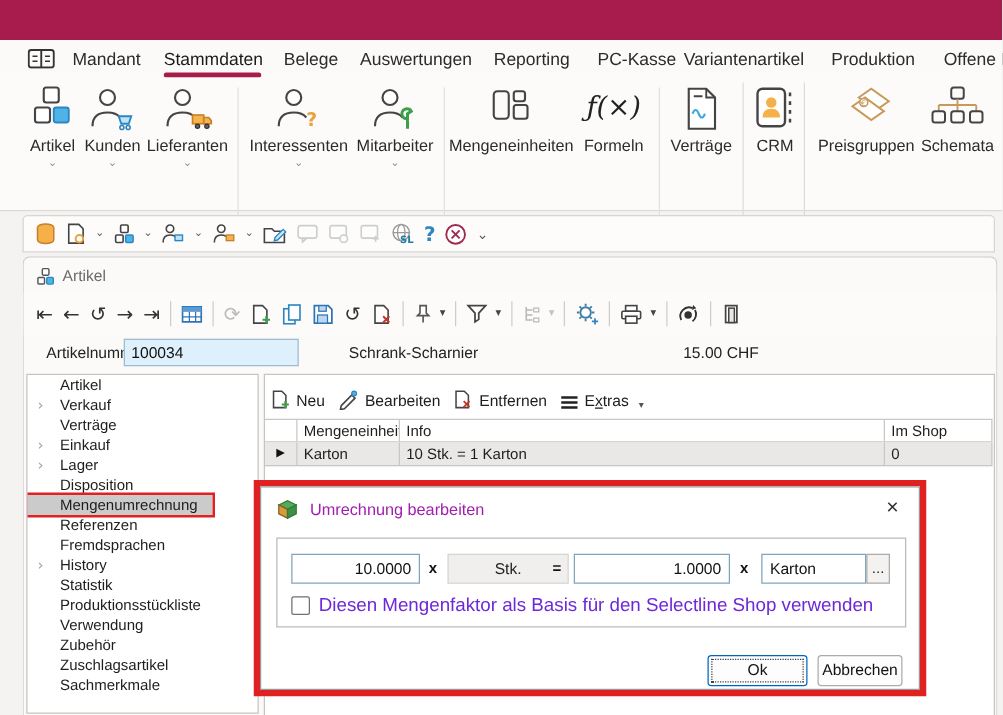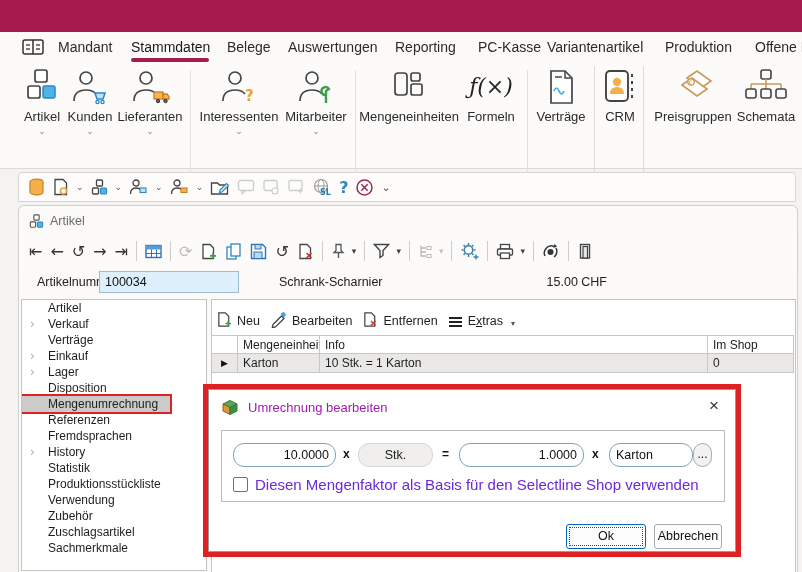--- a/index.html
+++ b/index.html
@@ -63,21 +63,21 @@
   .c1{width:82px;}
   .c2{flex:1;}
   .c3{width:86px;text-align:left;}
   .marker{font-size:9px;color:#111;line-height:19px;}
   
   #dlgwrap{left:203px;top:384px;width:538px;height:173px;border:5px solid #E02121;box-sizing:border-box;background:#FFFFFF;}
   #dlg{position:absolute;left:0;top:0;right:0;bottom:0;border:1px solid #9C9A98;background:#FFFFFF;}
   #dlgtitle{left:12px;top:8px;display:flex;align-items:center;gap:9px;font-size:13px;color:#a21caf;}
   #dlgclose{left:492px;top:4px;width:26px;height:24px;text-align:center;line-height:24px;font-size:17px;color:#333;cursor:default;}
   #groupbox{left:12px;top:40px;width:504px;height:72px;border:1px solid #BDBBB8;box-sizing:border-box;}
-  .fld{position:absolute;top:12px;height:24px;box-sizing:border-box;font-size:12.5px;line-height:22px;border-radius:11px;}
+  .fld{position:absolute;top:12px;height:24px;box-sizing:border-box;font-size:12.5px;line-height:22px;}
   .inp{border:1px solid #7FA4BC;background:#fff;color:#111;}
   .inp.num{text-align:right;padding-right:6px;}
   .gray-unit{background:#F0EFEE;border:1px solid #D8D6D4;text-align:center;color:#222;}
   .opx{font-weight:bold;font-size:12px;color:#111;}
   #browse-btn{border:1px solid #ABABAB;background:#F3F2F1;text-align:center;line-height:20px;font-size:12px;color:#222;cursor:default;}
   #dlg-checkbox{position:absolute;left:11px;top:-41px;width:13px;height:13px;border:1px solid #707070;border-radius:2px;background:#fff;}
   #cb-label{position:absolute;left:33px;top:-44px;font-size:15px;color:#6d28d9;white-space:nowrap;}
   .dbtn{position:absolute;top:134px;height:25px;box-sizing:border-box;background:#FDFDFD;font-size:12.5px;text-align:center;line-height:22px;color:#111;border-radius:3px;cursor:default;}
   #ok-btn{left:357px;width:80px;border:1px solid #0067C0;outline:1px dotted #444;outline-offset:-4px;}
   #cancel-btn{left:445px;width:68px;border:1px solid #ABABAB;}
@@ -532,21 +532,21 @@
               <polygon points="2,6 9,9.5 9,16.5 2,13" fill="#D79B3C" stroke="#8B5E1F" stroke-width="1"></polygon>
               <polygon points="16,6 9,9.5 9,16.5 16,13" fill="#3E8E45" stroke="#2E7D32" stroke-width="1"></polygon>
             </svg>
           </span>
         <span>Umrechnung bearbeiten</span>
       </div>
       <div class="abs" id="dlgclose">×</div>
       <div class="abs" id="groupbox">
         <div class="fld inp num" style="left:11px;width:103px;">10.0000</div>
         <div class="fld opx" style="left:121px;">x</div>
-        <div class="fld gray-unit" style="left:136px;width:75px;">Stk.</div>
+        <div class="fld gray-unit" style="left:136px;width:97px;">Stk.</div>
         <div class="fld opx" style="left:220px;">=</div>
         <div class="fld inp num" style="left:237px;width:125px;">1.0000</div>
         <div class="fld opx" style="left:370px;">x</div>
         <div class="fld inp" style="left:387px;width:84px;padding-left:6px;">Karton</div>
         <div class="fld" id="browse-btn" style="left:471px;width:19px;">...</div>
         <div id="dlg-checkbox" style="top:46px;"></div>
         <div id="cb-label" style="top:45px;">Diesen Mengenfaktor als Basis für den Selectline Shop verwenden</div>
       </div>
       <div class="dbtn" id="ok-btn">Ok</div>
       <div class="dbtn" id="cancel-btn">Abbrechen</div>

